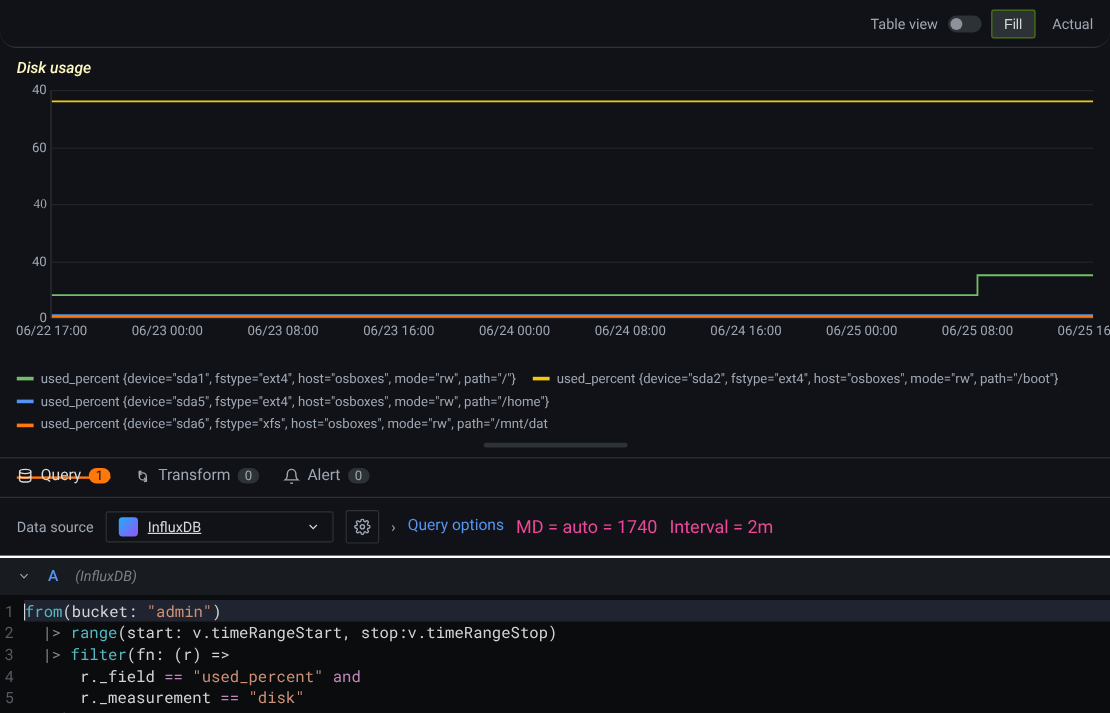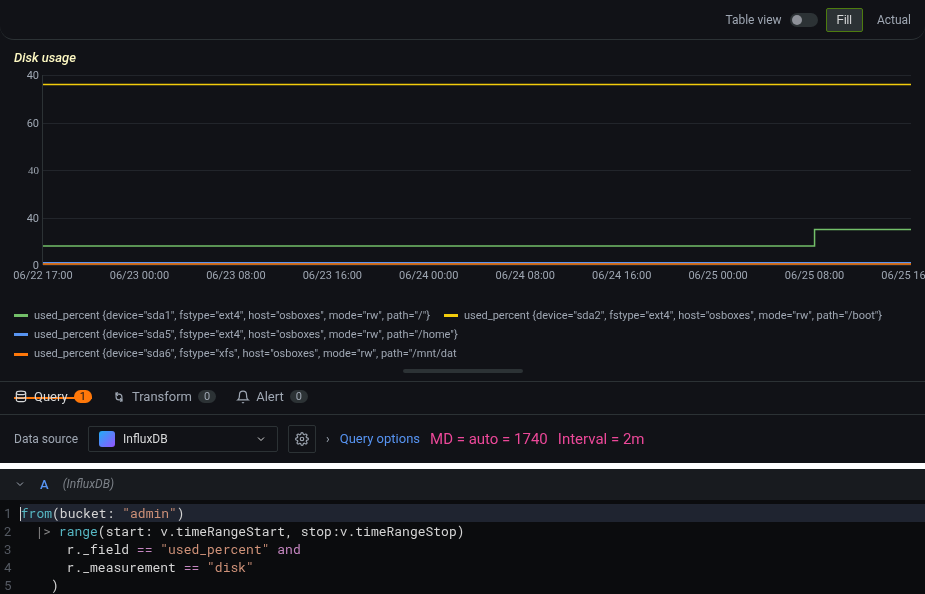--- a/index.html
+++ b/index.html
@@ -84,29 +84,29 @@
 }
 .tab.active { color: #d8d9da; border-bottom-color: #ff780a; }
 .tab-badge {
   background: #2c3235; color: #9fa7b3; border-radius: 8px;
   padding: 0 6px; font-size: 11px; min-width: 16px; text-align: center;
 }
 .tab.active .tab-badge { background: #ff780a; color: #111217; }
 .tab-icon { width: 14px; height: 14px; display: inline-flex; }
 .ds-row {
   display: flex; align-items: center; gap: 10px;
-  padding: 10px 14px; border-bottom: 6px solid #ffffff;
+  padding: 10px 14px; border-bottom: 2px solid #ffffff;
 }
 .ds-label { color: #9fa7b3; font-size: 12px; }
 .ds-select {
   background: #111217; border: 1px solid #2c3235; border-radius: 2px;
   padding: 4px 10px; display: flex; align-items: center; gap: 8px;
   width: 190px; justify-content: space-between; color: #d8d9da; cursor: pointer;
 }
-.ds-select .left { display: flex; align-items: center; gap: 8px; }
+.ds-select .left { display: flex; align-items: center; gap: 8px; text-decoration: underline; }
 .ds-logo {
   width: 16px; height: 16px; border-radius: 3px;
   background: linear-gradient(135deg,#22ADF6,#9453ff);
   display: inline-block;
 }
 .icon-btn {
   width: 28px; height: 28px; border: 1px solid #2c3235; background: #111217;
   display: flex; align-items: center; justify-content: center; cursor: pointer;
   border-radius: 2px; color: #9fa7b3;
 }
@@ -283,17 +283,18 @@
       <div>1</div>
       <div>2</div>
       <div>3</div>
       <div>4</div>
       <div>5</div>
       <div>6</div>
     </div>
   <div class="code">
     <div class="code-line hl"><span class="cursor-bar"></span><span class="tok-fn">from</span><span class="tok-punc">(bucket: </span><span class="tok-str">"admin"</span><span class="tok-punc">)</span></div>
     <div class="code-line"><span class="tok-pipe">  |&gt; </span><span class="tok-fn">range</span><span class="tok-id">(start: v.timeRangeStart, stop:v.timeRangeStop)</span></div>
+    <div class="code-line"><span class="tok-pipe">  |&gt; </span><span class="tok-fn">filter</span><span class="tok-id">(fn: (r) =&gt;</span></div>
     <div class="code-line"><span class="tok-id">      r._field </span><span class="tok-op">==</span><span class="tok-id"> </span><span class="tok-str">"used_percent"</span><span class="tok-op"> and</span></div>
     <div class="code-line"><span class="tok-id">      r._measurement </span><span class="tok-op">==</span><span class="tok-id"> </span><span class="tok-str">"disk"</span></div>
     <div class="code-line"><span class="tok-id">    )</span></div>
   </div>
 </div>
 
 </body></html>

